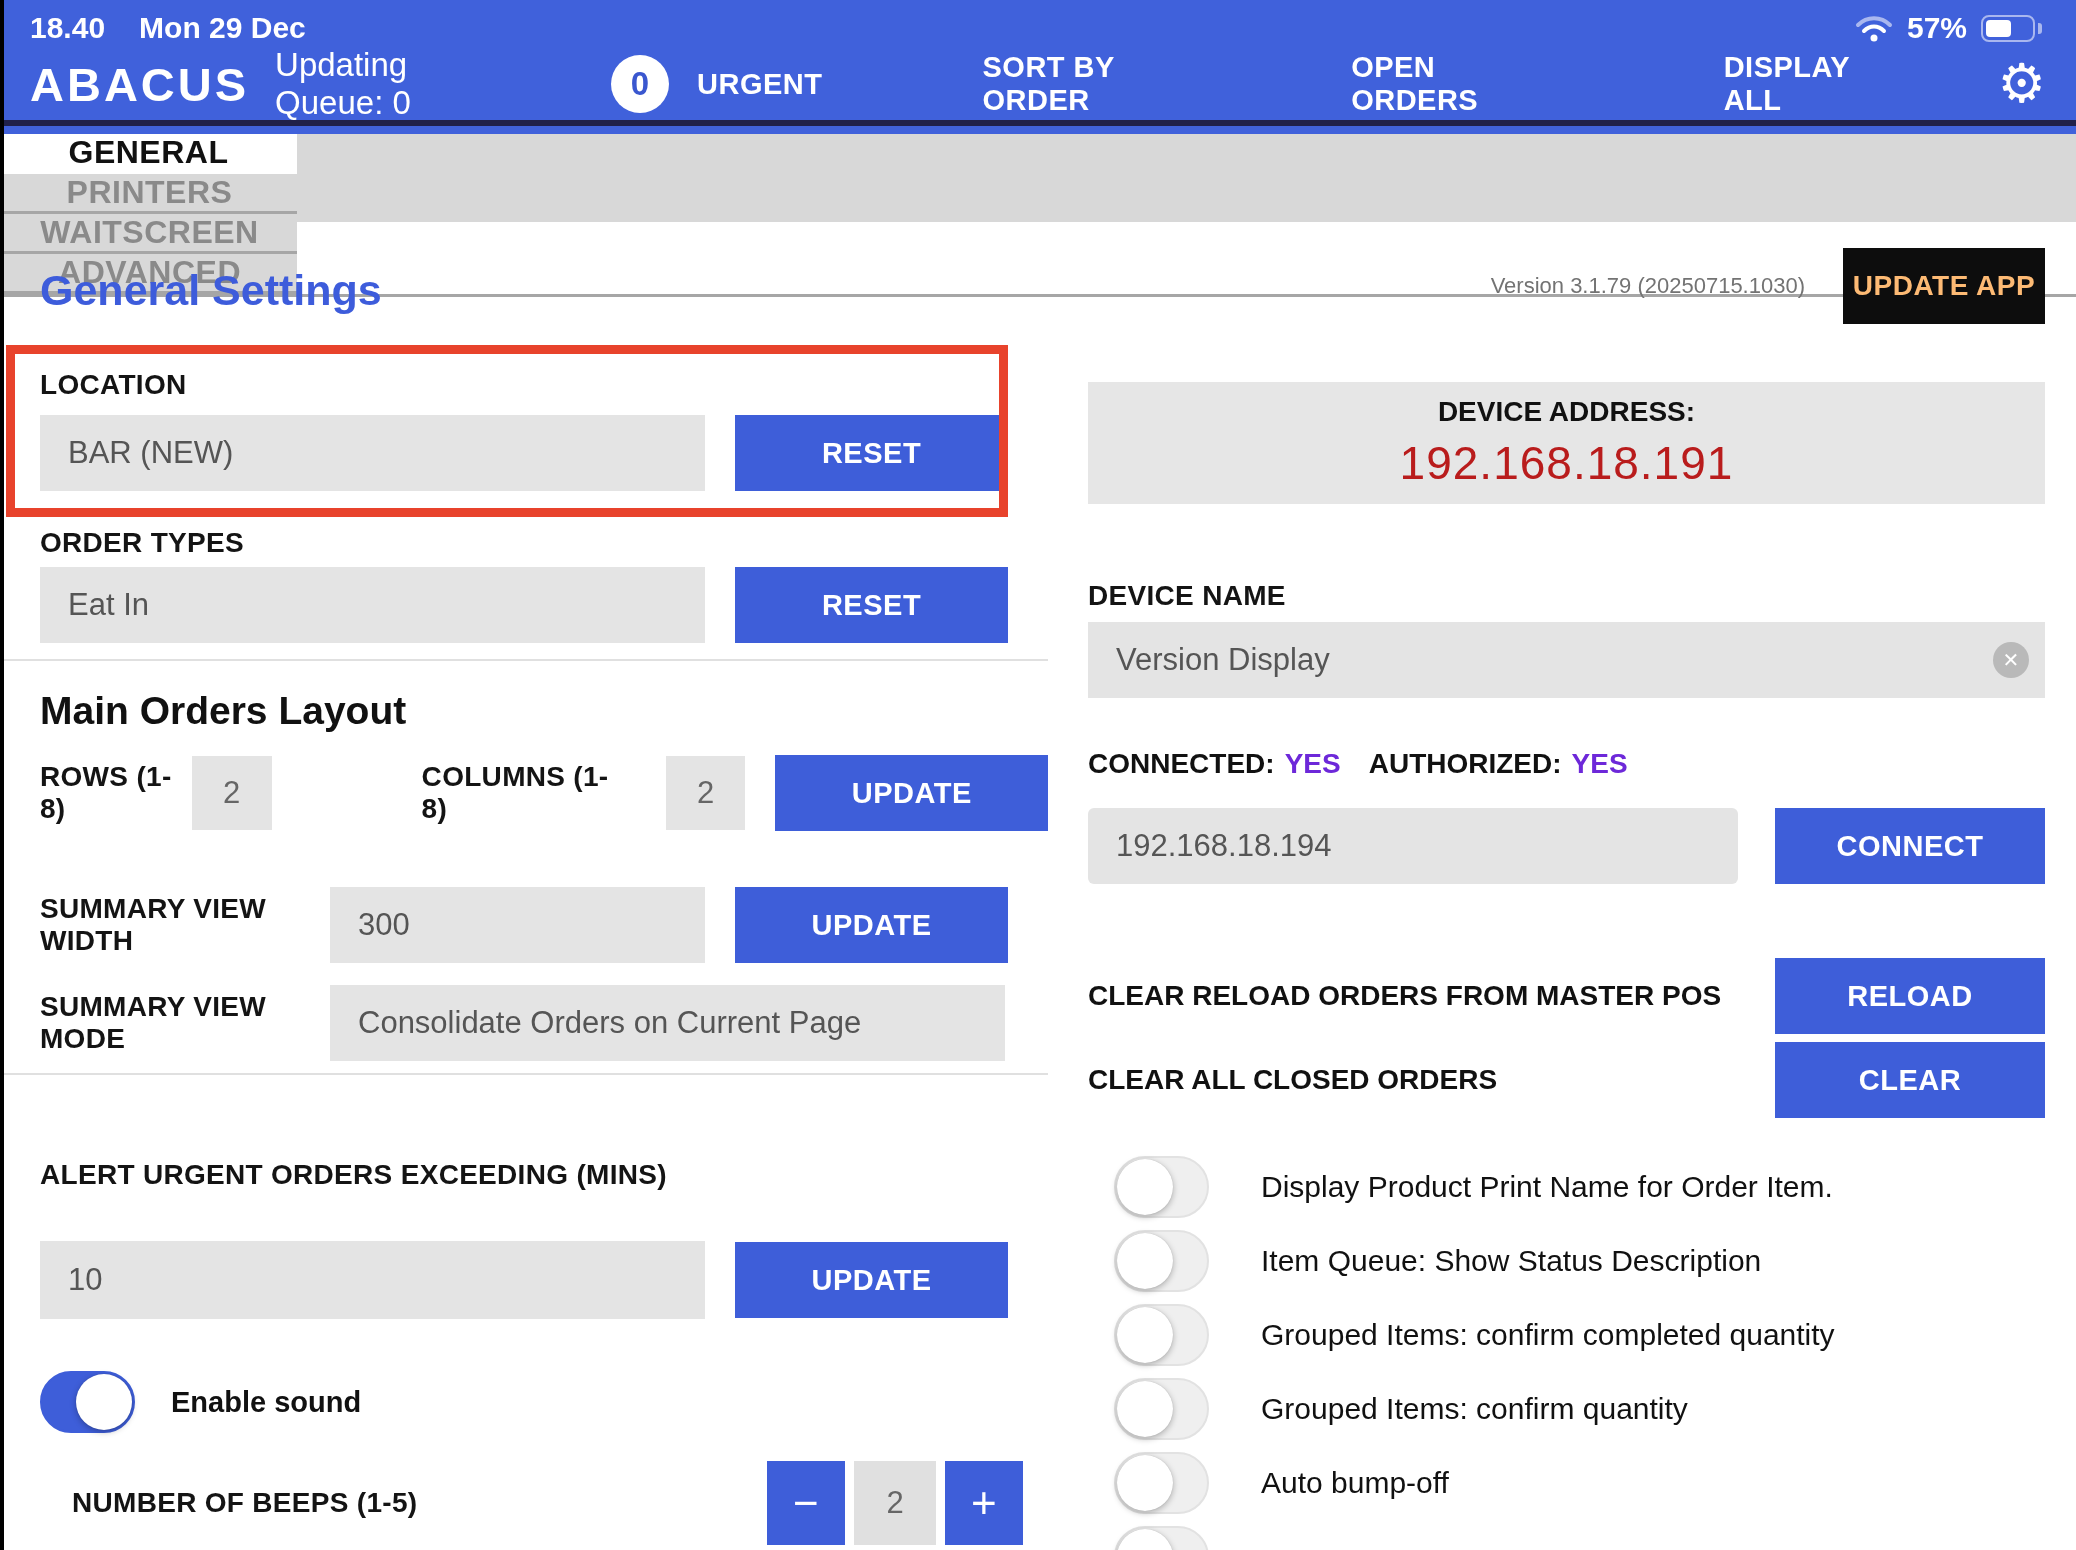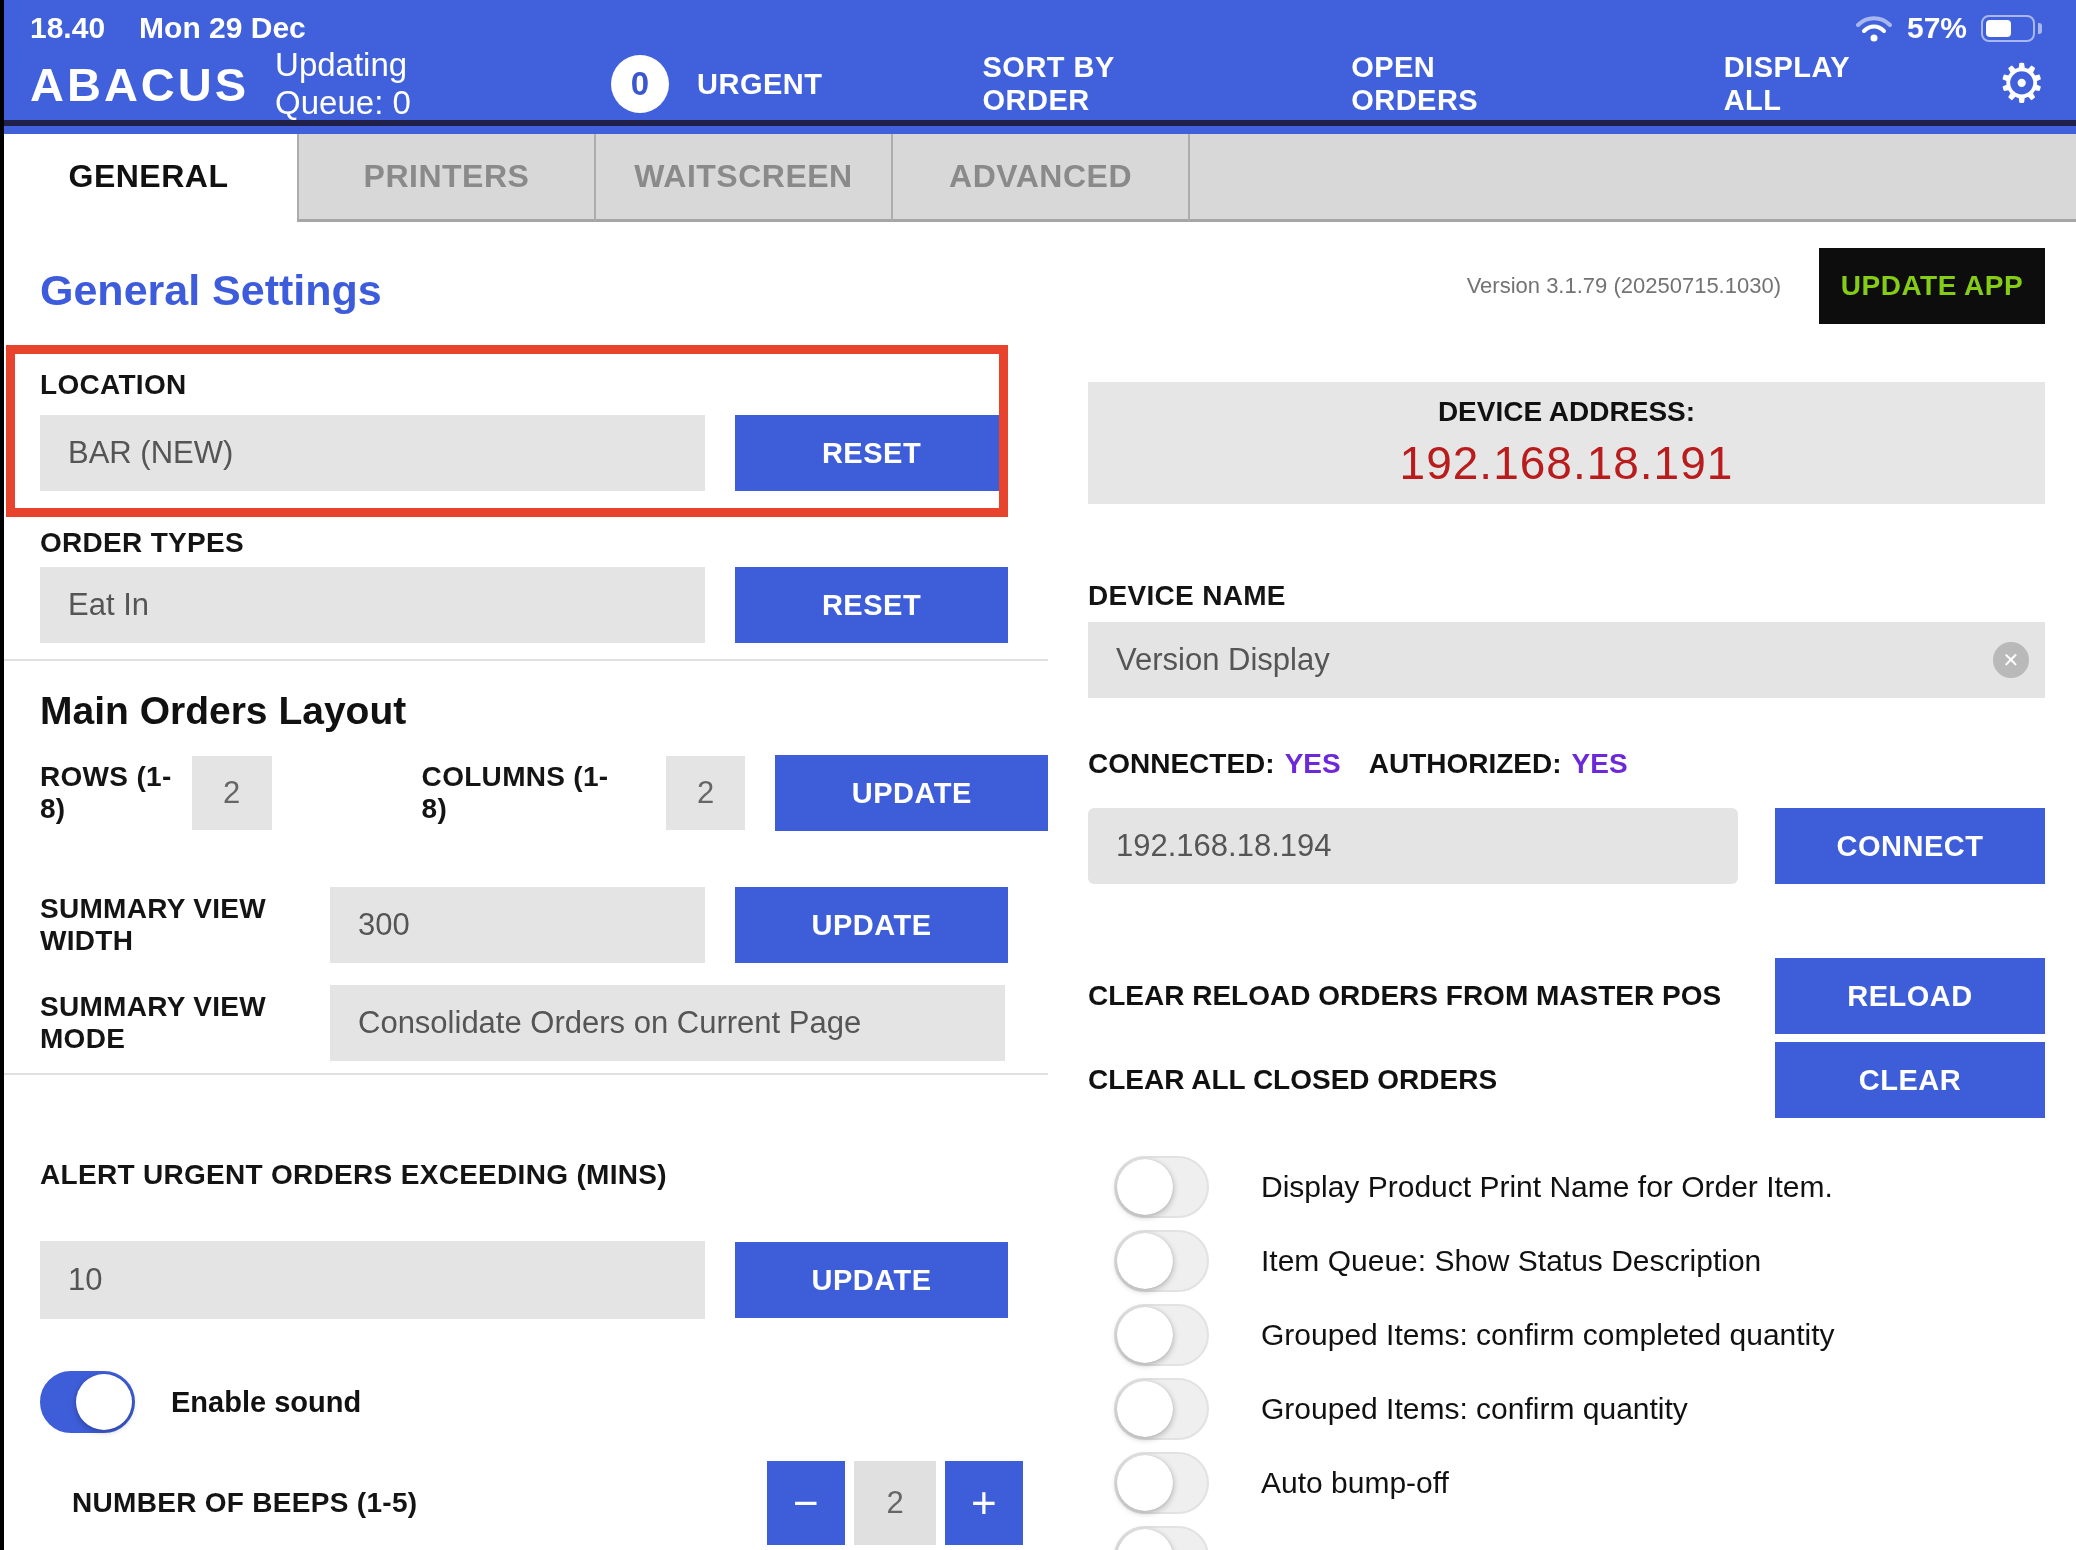--- a/index.html
+++ b/index.html
@@ -42,21 +42,21 @@
   .menu-item { font-size:29px; font-weight:600; letter-spacing:.5px; cursor:default; }
   .urgent-label { margin-left:28px; }
   .mi-sort { margin-left:160px; }
   .mi-open { margin-left:172px; }
   .mi-display { margin-left:198px; }
   .gear { margin-left:122px; font-size:54px; line-height:1; font-family:"DejaVu Sans",sans-serif; }
   .header-edge { height:6px; background:#20204a; }
   .header-strip { height:8px; background:#4061db; }
 
   
-  .tabbar { height:88px; display:flex; background:#d8d8d8; }
+  .tabbar { height:88px; display:flex; background:#d8d8d8;flex-direction:column; }
   .tab {
     width:297px; display:flex; align-items:center; justify-content:center;
     background:#d8d8d8; color:#8a8a8a; font-size:32px; font-weight:600;
     border-bottom:3px solid #a6a6a6; letter-spacing:.5px;
   }
   .tab + .tab, .tab-filler { border-left:2px solid #adadad; }
   .tab.active { background:#fff; color:#111; font-weight:700; border-bottom-color:#fff; }
   .tab-filler { flex:1; background:#d8d8d8; border-bottom:3px solid #a6a6a6; }
 
   
@@ -123,21 +123,21 @@
     position:absolute; top:1px; left:1px; width:56px; height:56px; border-radius:50%;
     background:#fff; box-shadow:0 2px 6px rgba(0,0,0,.28), 0 0 1px rgba(0,0,0,.2);
   }
   .toggle.on { background:#3e5ed9; border-color:#3e5ed9; }
   .toggle.on .knob { left:auto; right:1px; }
 
   
   .version-row { margin-top:26px; display:flex; align-items:center; justify-content:flex-end; }
   .version-text { font-size:22px; color:#737373; }
   .btn-black {
-    margin-left:38px; width:226px; height:76px; background:#0d0d0d; color:#84cc16;
+    margin-left:38px; width:202px; height:76px; background:#0d0d0d; color:#fdba74;
     font-size:28px; font-weight:700; display:flex; align-items:center; justify-content:center;
     cursor:pointer; letter-spacing:.5px;
   }
   .addr-box {
     margin-top:58px; height:122px; background:#e6e6e6; display:flex; flex-direction:column;
     align-items:center; justify-content:center; gap:8px;
   }
   .addr-label { font-size:28px; font-weight:700; }
   .addr-value { font-size:46px; color:#b91c1c; letter-spacing:1px; }
   .name-label { margin-top:76px; }

